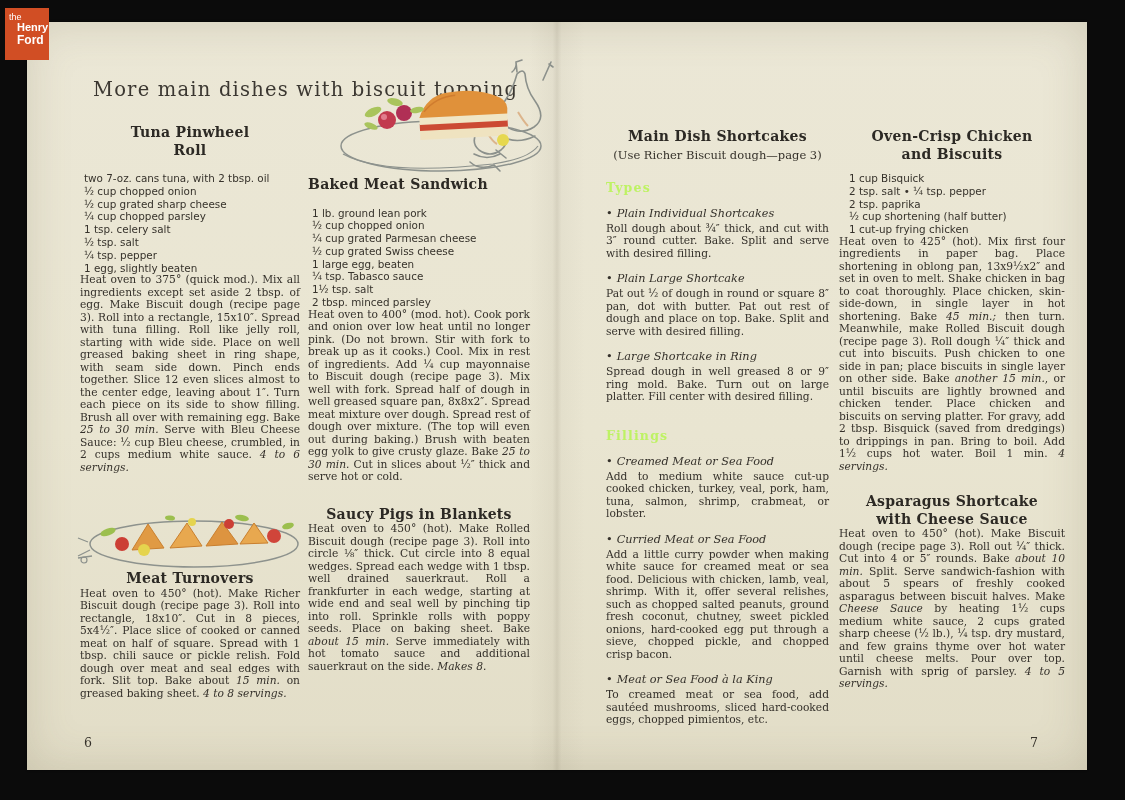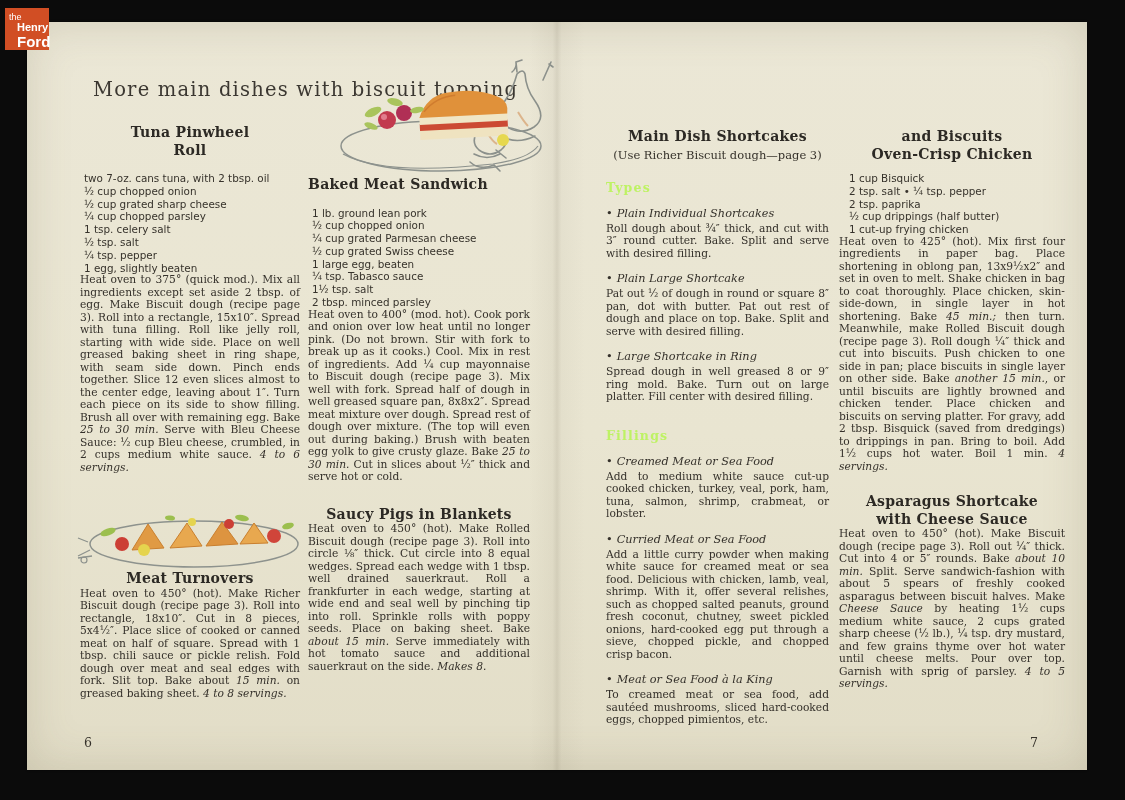--- a/index.html
+++ b/index.html
@@ -11,28 +11,28 @@
   .spread{
     position:absolute;left:27px;top:22px;width:1060px;height:748px;
     background:linear-gradient(180deg,#ebe7d6 0%,#e9e5d1 55%,#e2ddc7 100%);
     box-shadow:inset 0 0 46px rgba(110,100,70,.20), 0 0 2px rgba(0,0,0,.6);
   }
   .spine{
     position:absolute;left:50%;top:0;width:56px;height:100%;transform:translateX(-50%);
     background:linear-gradient(90deg,rgba(0,0,0,0) 0%,rgba(80,70,50,.05) 42%,rgba(80,70,50,.13) 50%,rgba(80,70,50,.04) 58%,rgba(0,0,0,0) 100%);
   }
   .logo{
-    position:absolute;left:5px;top:8px;width:44px;height:42px;
+    position:absolute;left:5px;top:8px;width:44px;height:52px;
     background:#d14e24;color:#fff;
     font-family:"Liberation Sans", sans-serif;line-height:1;
     z-index:5;
   }
   .logo .l1{font-size:9px;margin:5px 0 0 4px;}
   .logo .l2{font-size:11px;font-weight:bold;margin:0 0 0 12px;}
-  .logo .l3{font-size:15px;font-weight:bold;margin:1px 0 0 12px;}
+  .logo .l3{font-size:12px;font-weight:bold;margin:1px 0 0 12px;}
   .heading{
     position:absolute;left:93px;top:78px;
     font-size:19.5px;font-weight:normal;letter-spacing:1.2px;color:#3b3731;
   }
   .col{position:absolute;color:#36322b;}
   .rtitle{
     font-weight:bold;font-size:14px;line-height:1.25;text-align:center;
     color:#2c2924;letter-spacing:.3px;
   }
   .subtitle{font-size:11.5px;text-align:center;margin-top:2px;color:#36322b;}
@@ -206,28 +206,28 @@
     <div class="para">Add a little curry powder when making white sauce for creamed meat or sea food. Delicious with chicken, lamb, veal, shrimp. With it, offer several relishes, such as chopped salted peanuts, ground fresh coconut, chutney, sweet pickled onions, hard-cooked egg put through a sieve, chopped pickle, and chopped crisp bacon.</div>
   </div>
   <div class="bitem">
     <div class="bhead"><span class="bullet">•</span><span>Meat or Sea Food à la King</span></div>
     <div class="para">To creamed meat or sea food, add sautéed mushrooms, sliced hard-cooked eggs, chopped pimientos, etc.</div>
   </div>
 </div>
 
 <div class="col" style="left:839px;top:128px;width:226px;">
   <div class="rtitle">
+    <div>Oven-Crisp Chicken</div>
     <div>and Biscuits</div>
-    <div>Oven-Crisp Chicken</div>
   </div>
   <div class="ing" style="padding-left:10px;margin-top:9px;">
     <div>1 cup Bisquick</div>
     <div>2 tsp. salt  •  ¼ tsp. pepper</div>
     <div>2 tsp. paprika</div>
-    <div>½ cup drippings (half butter)</div>
+    <div>½ cup shortening (half butter)</div>
     <div>1 cut-up frying chicken</div>
   </div>
   <div class="para"><span>Heat oven to 425° (hot). Mix first four ingredients in paper bag. Place shortening in oblong pan, 13x9½x2″ and set in oven to melt. Shake chicken in bag to coat thoroughly. Place chicken, skin-side-down, in single layer in hot shortening. Bake </span><span class="it">45 min.;</span><span> then turn. Meanwhile, make Rolled Biscuit dough (recipe page 3). Roll dough ¼″ thick and cut into biscuits. Push chicken to one side in pan; place biscuits in single layer on other side. Bake </span><span class="it">another 15 min.</span><span>, or until biscuits are lightly browned and chicken tender. Place chicken and biscuits on serving platter. For gravy, add 2 tbsp. Bisquick (saved from dredgings) to drippings in pan. Bring to boil. Add 1½ cups hot water. Boil 1 min. </span><span class="it">4 servings.</span></div>
 
   <div class="rtitle" style="margin-top:20px;">
     <div>Asparagus Shortcake</div>
     <div>with Cheese Sauce</div>
   </div>
   <div class="para"><span>Heat oven to 450° (hot). Make Biscuit dough (recipe page 3). Roll out ¼″ thick. Cut into 4 or 5″ rounds. Bake </span><span class="it">about 10 min.</span><span> Split. Serve sandwich-fashion with about 5 spears of freshly cooked asparagus between biscuit halves. Make </span><span class="it">Cheese Sauce</span><span> by heating 1½ cups medium white sauce, 2 cups grated sharp cheese (½ lb.), ¼ tsp. dry mustard, and few grains thyme over hot water until cheese melts. Pour over top. Garnish with sprig of parsley. </span><span class="it">4 to 5 servings.</span></div>
 </div>

